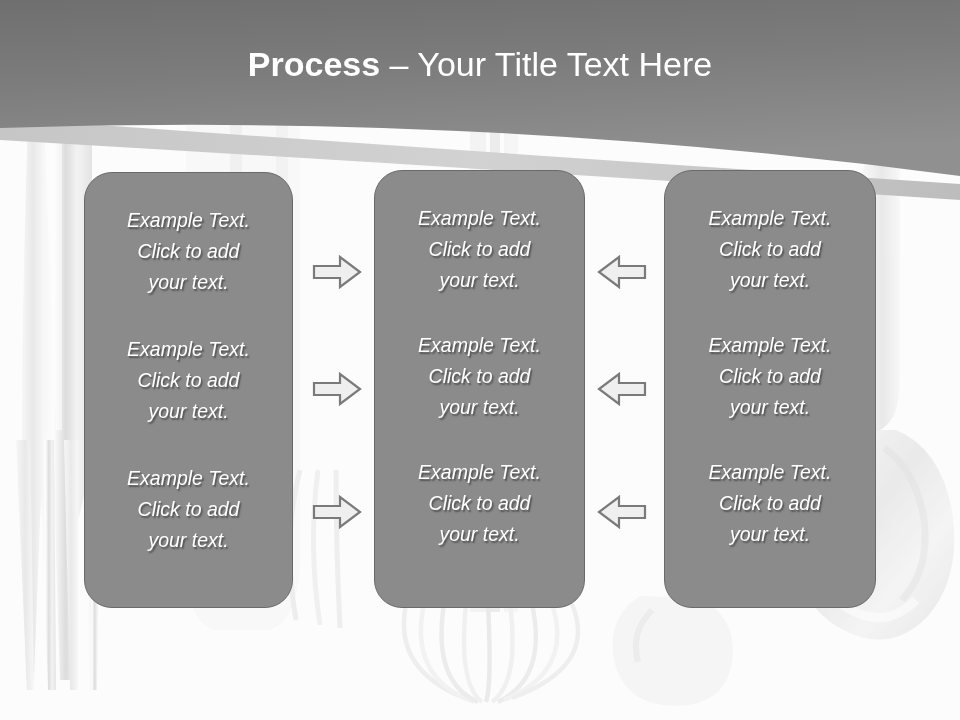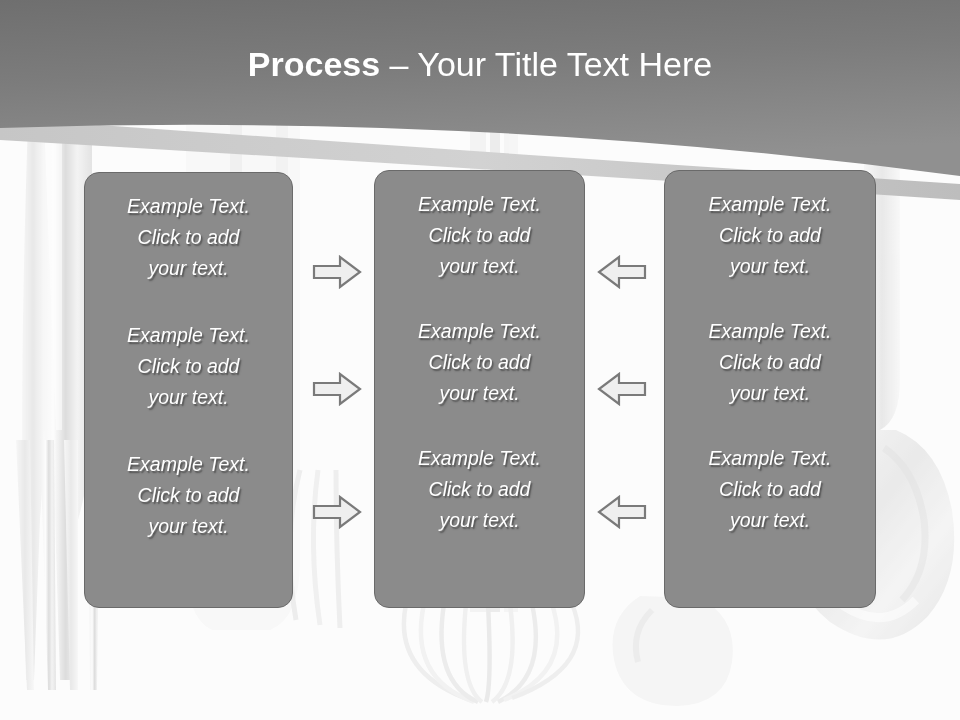--- a/index.html
+++ b/index.html
@@ -61,27 +61,27 @@
     color: #ffffff;
     letter-spacing: 0px;
   }
 
   
   .proc-box {
     position: absolute;
     z-index: 4;
     background: #8b8b8b;
     border: 1.6px solid #6a6a6a;
-    border-radius: 15px;
+    border-radius: 28px;
     box-sizing: border-box;
     display: flex;
     flex-direction: column;
     justify-content: flex-start;
     align-items: center;
-    padding-top: 18px;
+    padding-top: 32px;
   }
   #box-left   { left: 84px;  top: 172px; width: 209px; height: 436px; }
   #box-middle { left: 374px; top: 170px; width: 211px; height: 438px; }
   #box-right  { left: 664px; top: 170px; width: 212px; height: 438px; }
 
   .text-block {
     width: 100%;
     text-align: center;
     color: #ffffff;
     font-family: "Liberation Sans", sans-serif;

